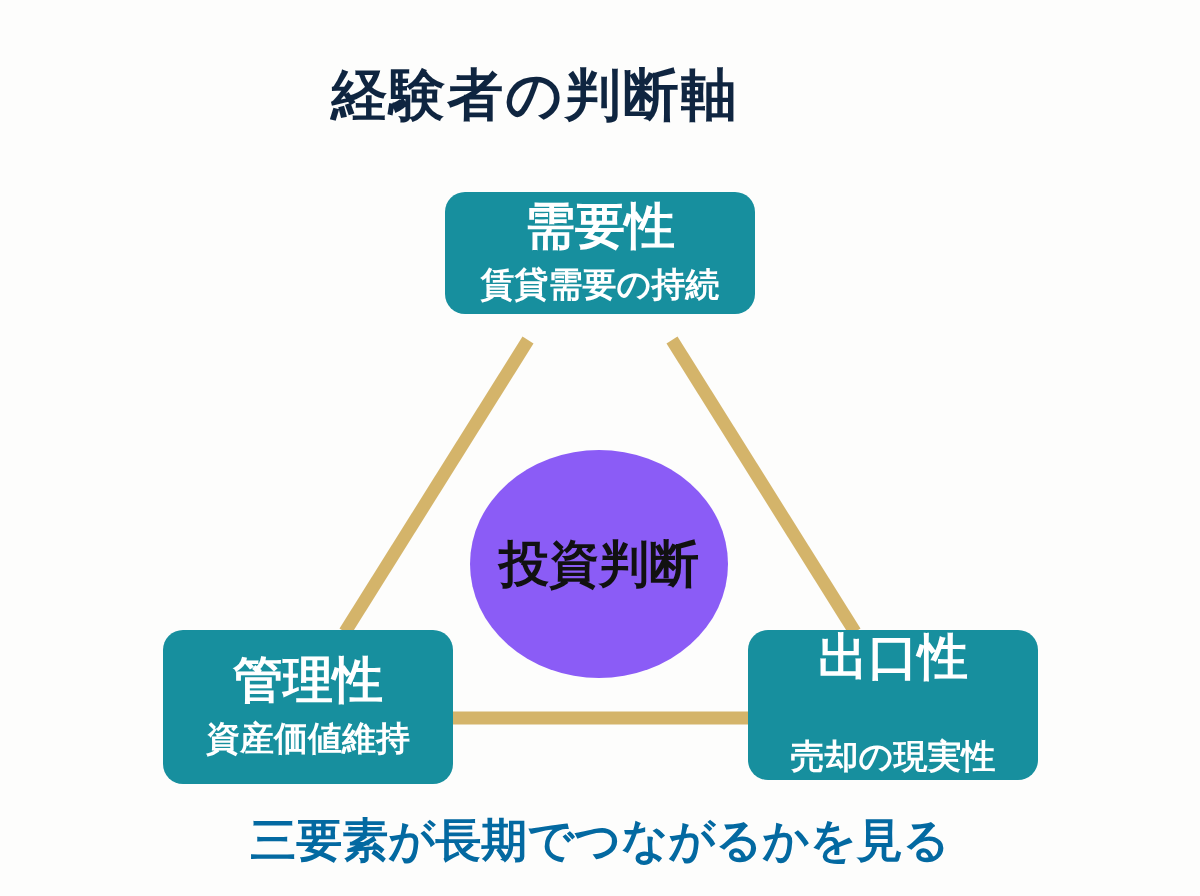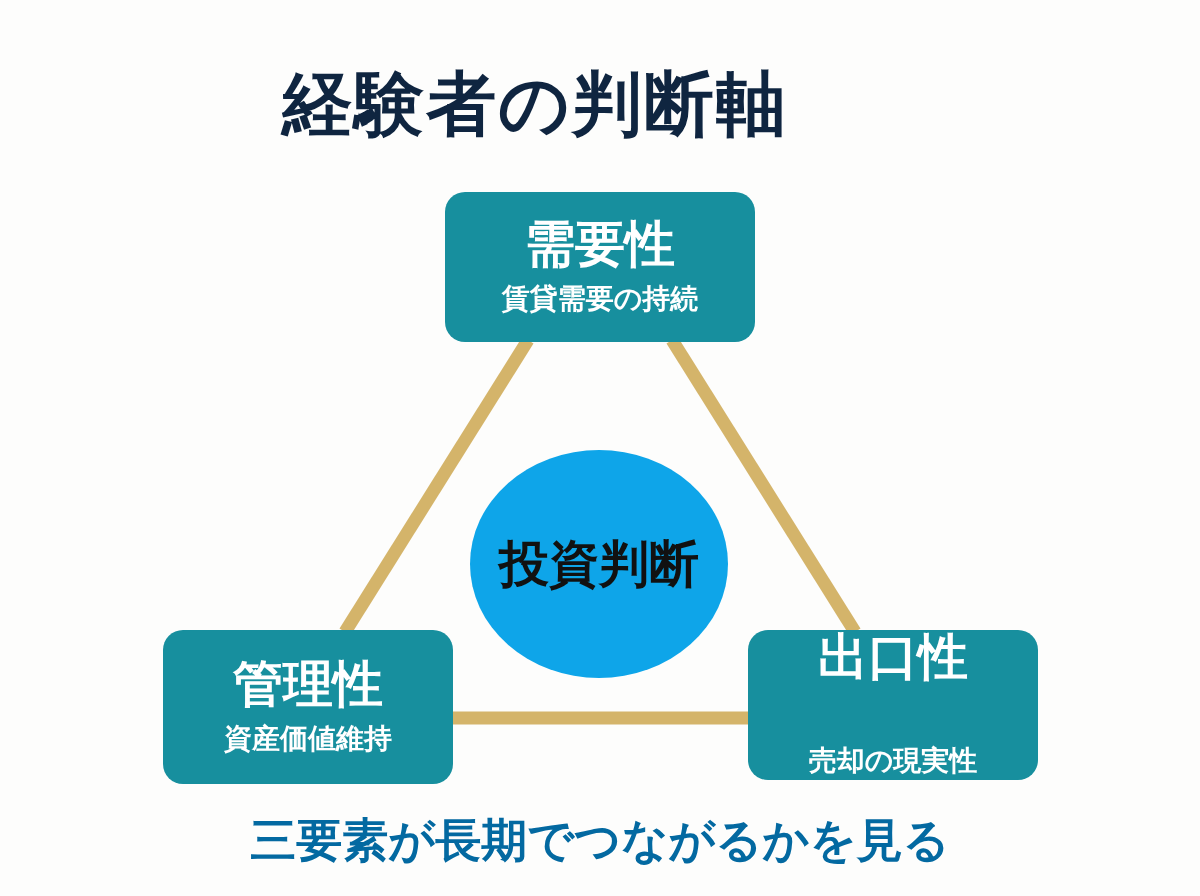--- a/index.html
+++ b/index.html
@@ -3,37 +3,37 @@
 <meta charset="utf-8">
 <style>
   html, body { margin: 0; padding: 0; }
   body {
     width: 1200px; height: 896px; position: relative; overflow: hidden;
     background: #fdfdfc;
     font-family: "DejaVu Sans", "Liberation Sans", sans-serif;
   }
   .title {
     position: absolute; left: 0; top: 58px; width: 1070px; text-align: center;
-    font-size: 70px; font-weight: bold; color: #0f2540; letter-spacing: 2px;
+    font-size: 56px; font-weight: bold; color: #0f2540; letter-spacing: 2px;
   }
   svg.lines { position: absolute; left: 0; top: 0; }
   .hub {
     position: absolute; left: 470px; top: 450px; width: 258px; height: 228px;
-    border-radius: 50%; background: #0ea5e9;
+    border-radius: 50%; background: #8b5cf6;
     display: flex; align-items: center; justify-content: center;
     font-size: 50px; font-weight: bold; color: #111;
   }
   .node {
     position: absolute; background: #178f9e; border-radius: 20px;
     color: #fff; text-align: center; box-sizing: border-box;
     display: flex; flex-direction: column; justify-content: center; align-items: center;
   }
   .node .nt { font-size: 50px; font-weight: bold; line-height: 1.1; }
-  .node .ns { font-size: 28px; font-weight: bold; margin-top: 8px; }
-  .n-top { left: 445px; top: 192px; width: 310px; height: 150px; }
+  .node .ns { font-size: 34px; font-weight: bold; margin-top: 8px; }
+  .n-top { left: 445px; top: 192px; width: 310px; height: 122px; }
   .n-left { left: 163px; top: 630px; width: 290px; height: 154px; }
   .n-right { left: 748px; top: 630px; width: 290px; height: 150px; justify-content: space-between; }
   .caption {
     position: absolute; left: 0; top: 810px; width: 1200px; text-align: center;
     font-size: 46px; font-weight: bold; color: #0369a1;
   }
 </style>
 </head>
 <body>
 

